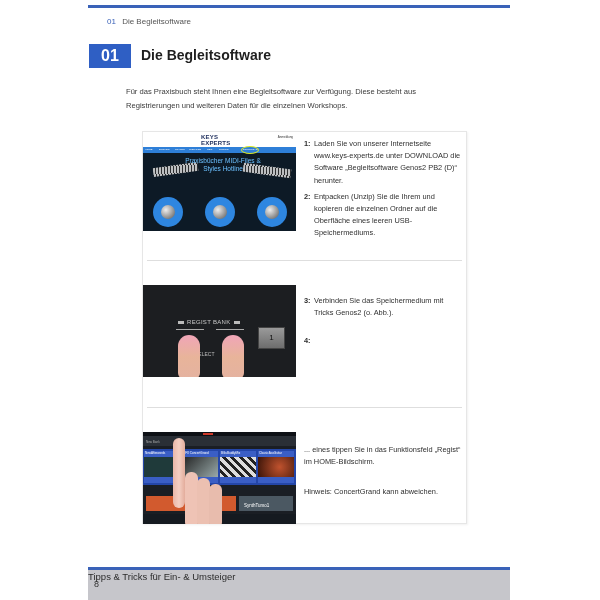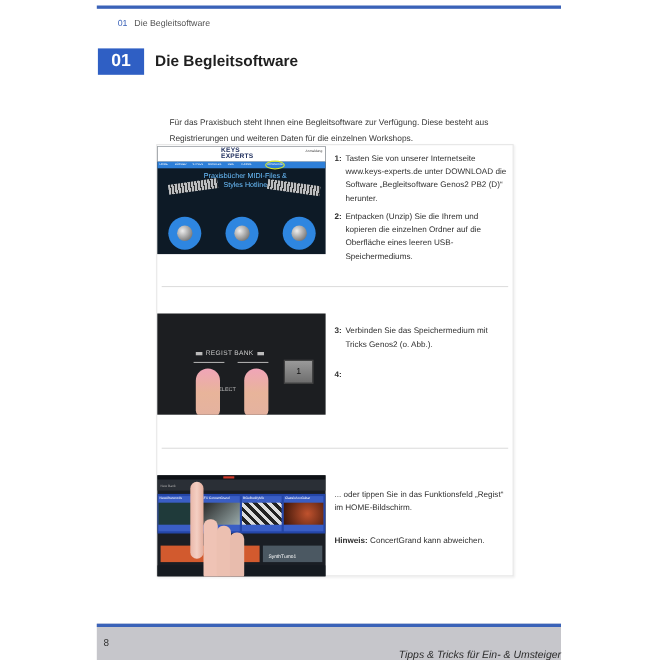--- a/index.html
+++ b/index.html
@@ -7,21 +7,21 @@
   body { position: relative; font-family: "Liberation Sans", "DejaVu Sans", sans-serif; color: #2a2a2a; }
 
   .top-rule { position: absolute; left: 88px; top: 5px; width: 422px; height: 3px; background: #3a62b8; }
   .running-head { position: absolute; left: 107px; top: 17px; font-size: 8px; color: #555; }
   .running-head .num { color: #3a62b8; margin-right: 4px; }
 
   .chapter-badge { position: absolute; left: 89px; top: 44px; width: 42px; height: 24px; background: #2f5fc4;
                    color: #fff; font-weight: bold; font-size: 16px; text-align: center; line-height: 24px; }
   .chapter-title { position: absolute; left: 141px; top: 47px; font-size: 14px; font-weight: bold; color: #1f1f1f; }
 
-  .intro { position: absolute; left: 154px; top: 85px; width: 330px; font-size: 7.6px; line-height: 14px; color: #3a3a3a; margin-top: 20px; }
+  .intro { position: absolute; left: 126px; top: 85px; width: 330px; font-size: 7.6px; line-height: 14px; color: #3a3a3a; }
 
   .steps-box { position: absolute; left: 142px; top: 131px; width: 325px; height: 393px;
                border: 1px solid #e6e6e6; box-shadow: 1px 1px 2px rgba(0,0,0,0.06); background: #fff; }
   .sep { position: absolute; left: 4px; width: 315px; height: 1px; background: #dedede; }
 
   .img { position: absolute; left: 0; width: 153px; overflow: hidden; }
 
   
   .img-web { top: 1px; height: 98px; background: #0d1a26; }
   .web-header { position: absolute; left: 0; top: 0; width: 100%; height: 14px; background: #ffffff; }
@@ -63,26 +63,26 @@
   .hs-bottom { position: absolute; left: 0; top: 82px; width: 100%; height: 10px; background: #151a20; }
   .hand { position: absolute; left: 22px; top: 6px; width: 60px; height: 90px; }
   .hand .index { position: absolute; left: 8px; top: 0; width: 12px; height: 70px; border-radius: 6px; background: linear-gradient(90deg,#e9b7a9,#f4cfc3,#e3ad9c); }
   .hand .f2 { position: absolute; left: 20px; top: 34px; width: 13px; height: 56px; border-radius: 6px; background: #efc3b5; }
   .hand .f3 { position: absolute; left: 32px; top: 40px; width: 13px; height: 50px; border-radius: 6px; background: #ecc0b1; }
   .hand .f4 { position: absolute; left: 44px; top: 46px; width: 13px; height: 44px; border-radius: 6px; background: #e8bcad; }
 
   .step-text { position: absolute; left: 161px; width: 160px; font-size: 7.4px; line-height: 12.2px; color: #2f2f2f; }
   .step-item { position: relative; padding-left: 10px; margin-bottom: 4px; }
   .step-item .n { position: absolute; left: 0; top: 0; font-weight: bold; }
-  .hint b { font-weight: bold; }
+  .hint b { font-weight: normal; }
 
   .footer { position: absolute; left: 88px; top: 567px; width: 422px; height: 33px; background: #c6c6cb; }
   .footer .rule { position: absolute; left: 0; top: 0; width: 100%; height: 3px; background: #3a62b8; }
   .footer .page { position: absolute; left: 6px; top: 12px; font-size: 9px; color: #333; }
-  .footer .title { position: absolute; left: 0; width: 100%; top: 23px; text-align: right; font-size: 9.5px; color: #2c2c2c; font-style: italic; }
+  .footer .title { position: absolute; left: 0; width: 100%; top: 4px; text-align: left; font-size: 9.5px; color: #2c2c2c; }
 </style>
 </head>
 <body>
 
 <div class="top-rule"></div>
 <div class="running-head">
   <span class="num">01</span>
   <span>Die Begleitsoftware</span>
 </div>
 
@@ -115,21 +115,21 @@
     <div class="kbd k2"></div>
     <div class="web-hero-text">Praxisbücher MIDI-Files &amp; Styles Hotline</div>
     <div class="web-circle" style="left:10px"></div>
     <div class="web-circle" style="left:62px"></div>
     <div class="web-circle" style="left:114px"></div>
   </div>
 
   <div class="step-text" style="top:6px">
     <div class="step-item">
       <span class="n">1:</span>
-      <span>Tasten Sie von unserer Internetseite www.keys-experts.de unter DOWNLOAD die Software „Begleitsoftware Genos2 PB2 (D)“ herunter.</span>
+      <span>Laden Sie von unserer Internetseite www.keys-experts.de unter DOWNLOAD die Software „Begleitsoftware Genos2 PB2 (D)“ herunter.</span>
     </div>
     <div class="step-item">
       <span class="n">2:</span>
       <span>Entpacken (Unzip) Sie die Ihrem und kopieren die einzelnen Ordner auf die Oberfläche eines leeren USB-Speichermediums.</span>
     </div>
   </div>
 
   <div class="sep" style="top:128px"></div>
 
   <div class="img img-regist">
@@ -186,21 +186,21 @@
     <div class="hs-bottom"></div>
     <div class="hand">
       <div class="index"></div>
       <div class="f2"></div>
       <div class="f3"></div>
       <div class="f4"></div>
     </div>
   </div>
 
   <div class="step-text" style="top:312px">
-    <div class="step-item" style="padding-left:0; margin-bottom:18px">... oder tippen Sie in das Funktionsfeld „Regist“ im HOME-Bildschirm.</div>
+    <div class="step-item" style="padding-left:0; margin-bottom:18px">... eines tippen Sie in das Funktionsfeld „Regist“ im HOME-Bildschirm.</div>
     <div class="hint">
       <b>Hinweis:</b><span> ConcertGrand kann abweichen.</span>
     </div>
   </div>
 </div>
 
 <div class="footer">
   <div class="rule"></div>
   <div class="page">8</div>
   <div class="title">Tipps &amp; Tricks für Ein- &amp; Umsteiger</div>

